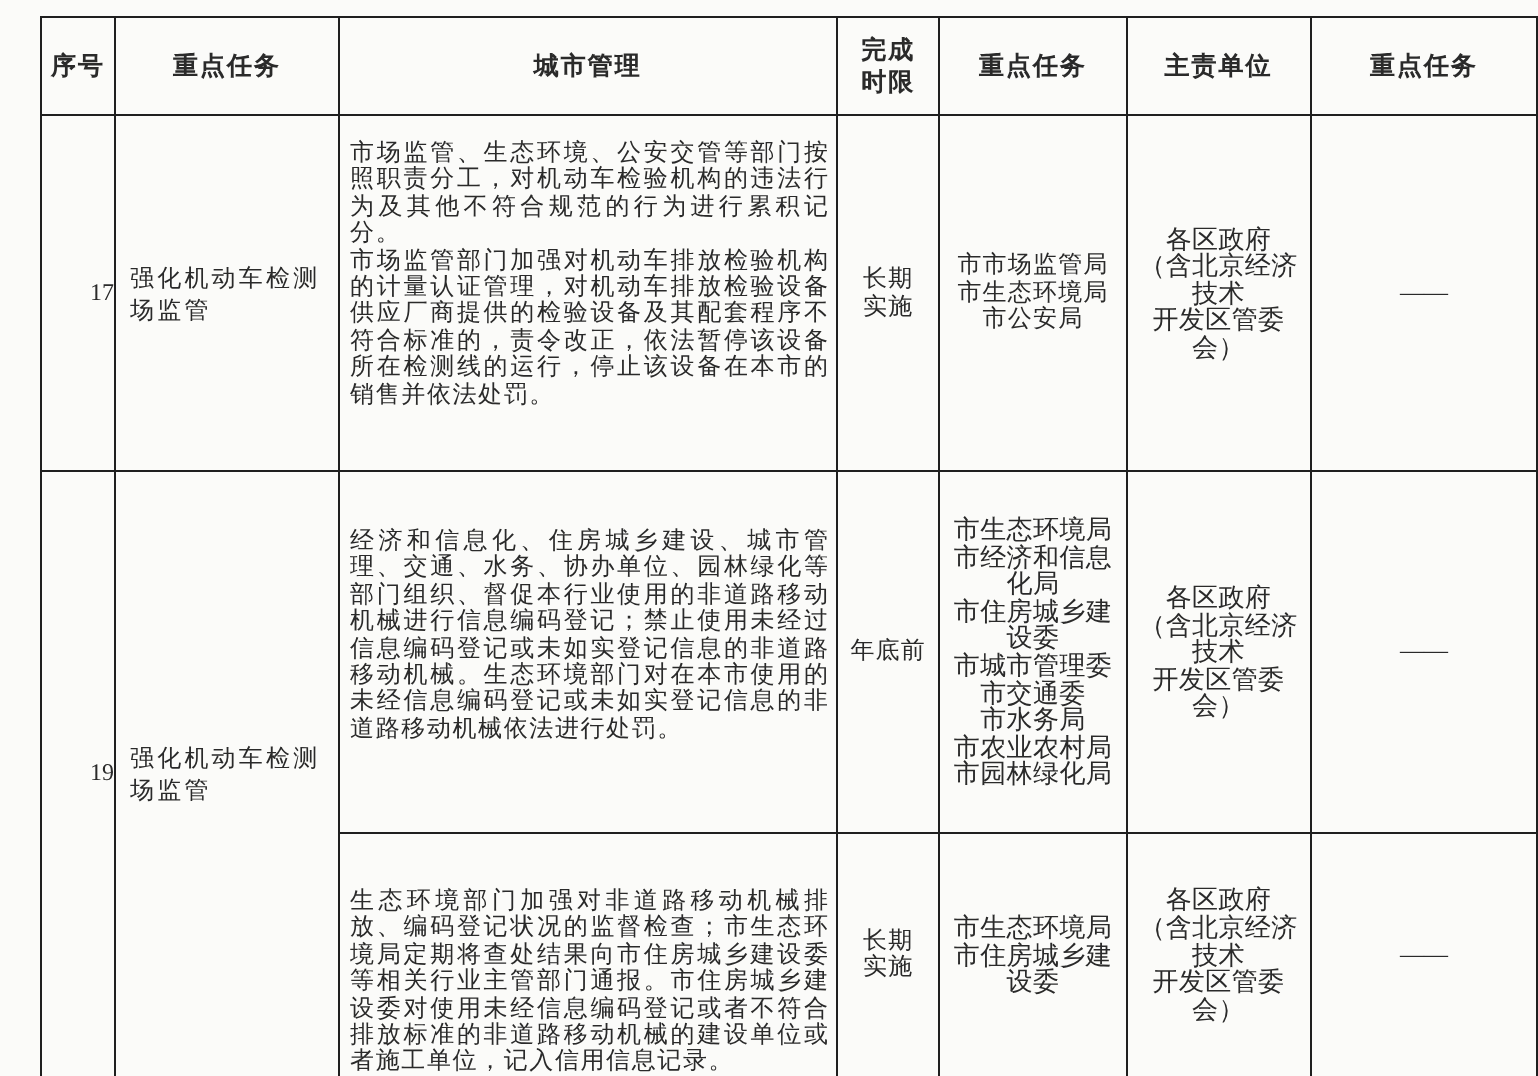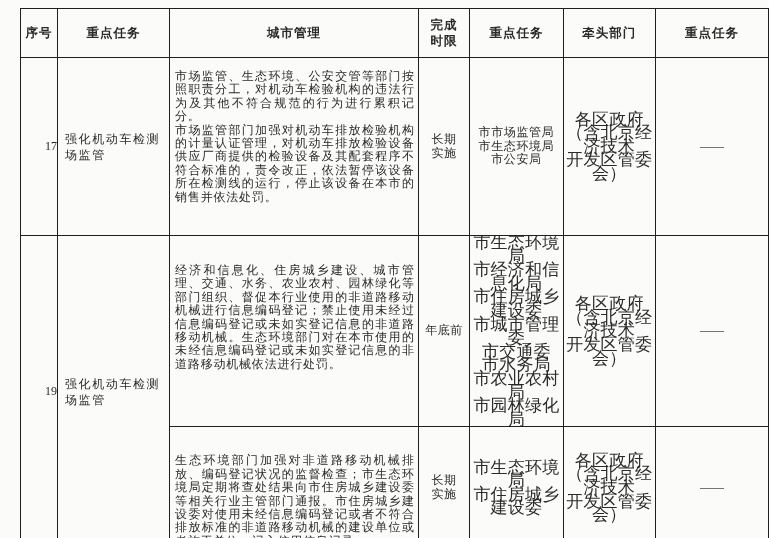--- a/index.html
+++ b/index.html
@@ -67,21 +67,21 @@
   }
   td.measures-18a { padding-top: 28px; }
   td.measures-18b { padding-top: 27px; }
   td.center-cell {
     text-align: center;
     vertical-align: middle;
     white-space: pre-line;
     letter-spacing: 0.6px;
     line-height: 13.6px;
   }
-  td.center-cell.small { font-size: 17px; letter-spacing: 0.2px; text-align: center; }
+  td.center-cell.small { font-size: 13px; letter-spacing: 0.2px; text-align: center; }
   td.dash-cell {
     text-align: center;
     vertical-align: middle;
     letter-spacing: 0;
   }
 </style>
 </head>
 <body>
 
 <div class="page">
@@ -96,21 +96,21 @@
       <col style="width:114px">
     </colgroup>
     <thead>
       <tr style="height:49px">
         <th>序号</th>
         <th>重点任务</th>
         <th>城市管理</th>
         <th>完成
 时限</th>
         <th>重点任务</th>
-        <th>牵头部门</th>
+        <th>主责单位</th>
         <th>重点任务</th>
       </tr>
     </thead>
     <tbody>
       <tr style="height:178px">
         <td class="no-cell">17</td>
         <td class="task-cell">强化机动车检测场监管</td>
         <td class="measures-cell">市场监管、生态环境、公安交管等部门按照职责分工，对机动车检验机构的违法行为及其他不符合规范的行为进行累积记分。
 市场监管部门加强对机动车排放检验机构的计量认证管理，对机动车排放检验设备供应厂商提供的检验设备及其配套程序不符合标准的，责令改正，依法暂停该设备所在检测线的运行，停止该设备在本市的销售并依法处罚。</td>
         <td class="center-cell">长期
@@ -119,21 +119,21 @@
 市生态环境局
 市公安局</td>
         <td class="center-cell small">各区政府
 （含北京经济技术
 开发区管委会）</td>
         <td class="dash-cell">——</td>
       </tr>
       <tr style="height:181px">
         <td class="no-cell" rowspan="2">19</td>
         <td class="task-cell" rowspan="2">强化机动车检测场监管</td>
-        <td class="measures-cell measures-18a">经济和信息化、住房城乡建设、城市管理、交通、水务、农业农村、园林绿化等部门组织、督促本行业使用的非道路移动机械进行信息编码登记；禁止使用未经过信息编码登记或未如实登记信息的非道路移动机械。生态环境部门对在本市使用的未经信息编码登记或未如实登记信息的非道路移动机械依法进行处罚。</td>
+        <td class="measures-cell measures-18a">经济和信息化、住房城乡建设、城市管理、交通、水务、协办单位、园林绿化等部门组织、督促本行业使用的非道路移动机械进行信息编码登记；禁止使用未经过信息编码登记或未如实登记信息的非道路移动机械。生态环境部门对在本市使用的未经信息编码登记或未如实登记信息的非道路移动机械依法进行处罚。</td>
         <td class="center-cell">年底前</td>
         <td class="center-cell small">市生态环境局
 市经济和信息化局
 市住房城乡建设委
 市城市管理委
 市交通委
 市水务局
 市农业农村局
 市园林绿化局</td>
         <td class="center-cell small">各区政府

